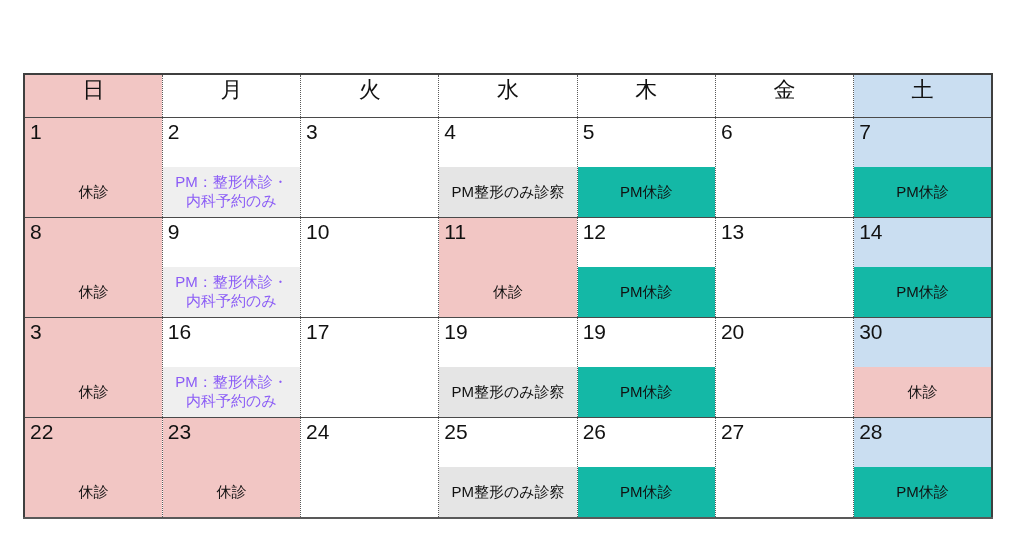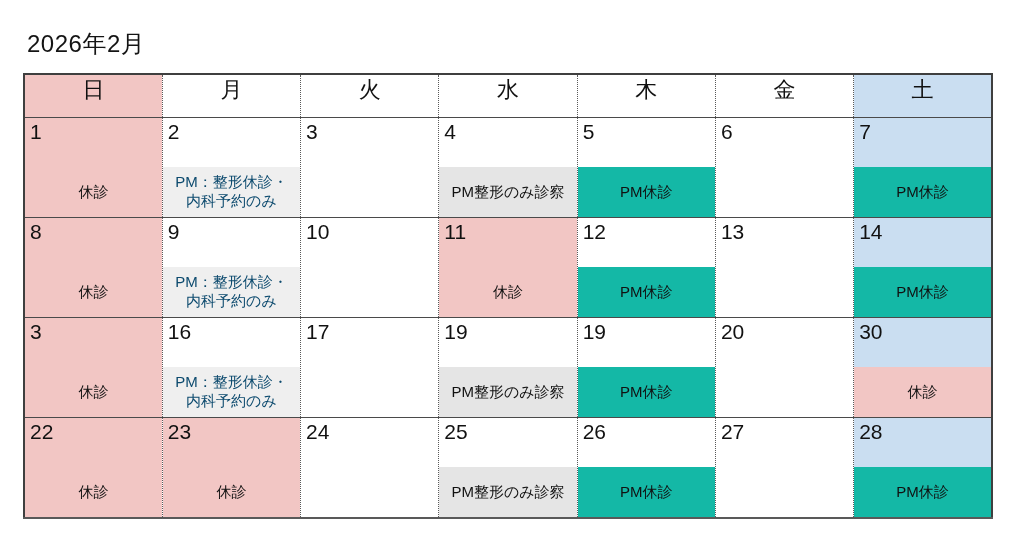--- a/index.html
+++ b/index.html
@@ -89,27 +89,26 @@
   .bg-pink    { background: #f2c6c4; }
   .bg-satblue { background: #cadef1; }
   .bg-white   { background: #ffffff; }
   
   .nbg-pink  { background: #f2c6c4; }
   .nbg-gray  { background: #efefef; }
   .nbg-blue  { background: #e5e5e5; }
   .nbg-cream { background: #14b8a6; }
   
   .ntxt-black { color: #111111; }
-  .ntxt-blue  { color: #0c4a6e; }
+  .ntxt-blue  { color: #8b5cf6; }
 </style>
 </head>
 <body>
 
 <div class="page">
-  <div class="title">2026年2月</div>
 
   <table class="calendar">
     <thead>
       <tr id="weekday-row">
           <th class="weekday bg-pink">日</th>
           <th class="weekday bg-white">月</th>
           <th class="weekday bg-white">火</th>
           <th class="weekday bg-white">水</th>
           <th class="weekday bg-white">木</th>
           <th class="weekday bg-white">金</th>

